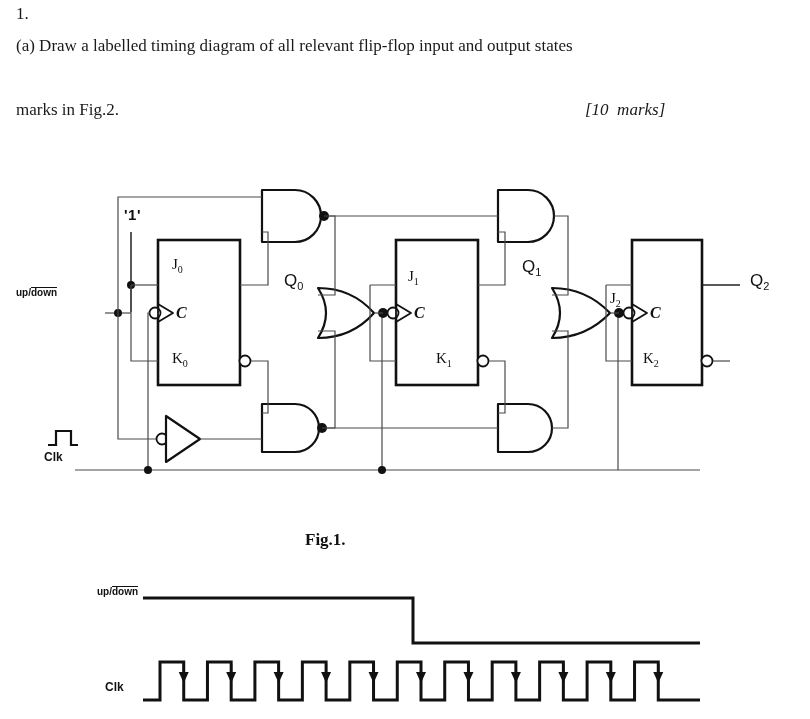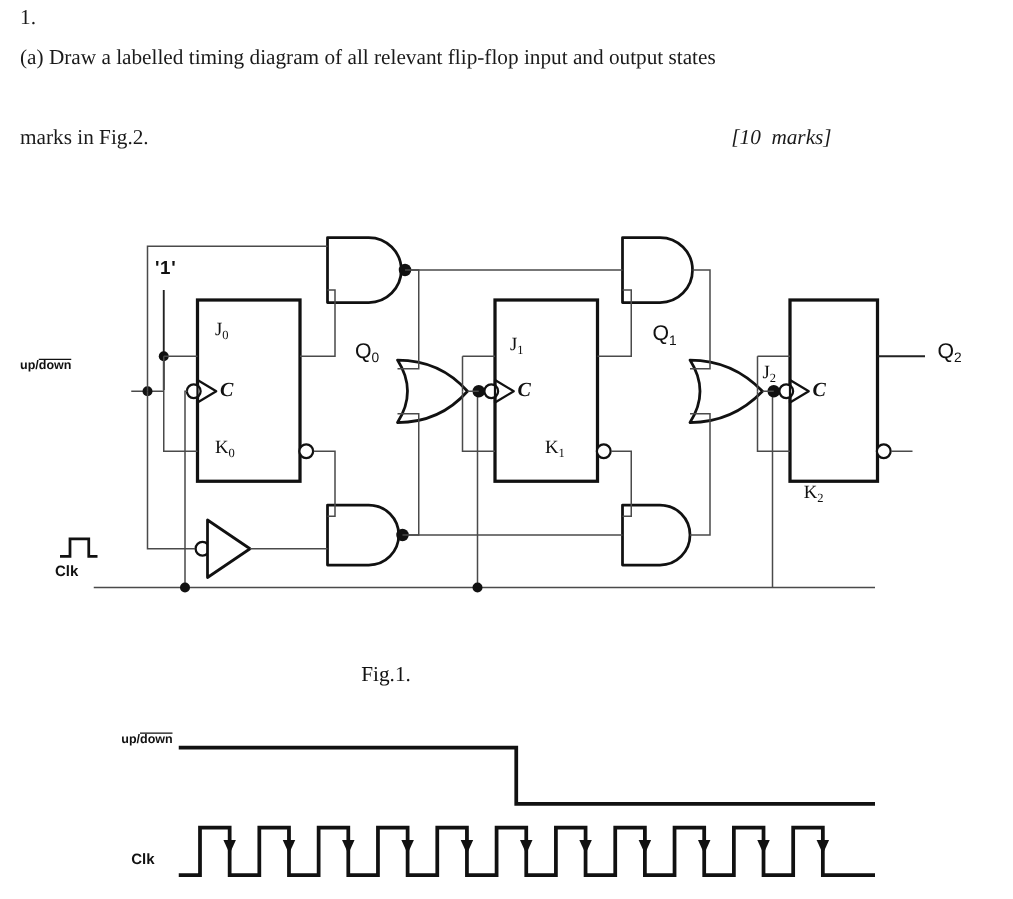--- a/index.html
+++ b/index.html
@@ -304,25 +304,25 @@
   <div class="lbl-jk" style="left:172px; top:350px;"><span>K</span><sub>0</sub></div>
   <div class="lbl-c" style="left:176px; top:304px;">C</div>
   <div class="lbl-q" style="left:241px; top:271px;"><span>Q</span><sub>0</sub></div>
 
   <div class="lbl-jk" style="left:408px; top:268px;"><span>J</span><sub>1</sub></div>
   <div class="lbl-jk" style="left:408px; top:350px;margin-left:28px;"><span>K</span><sub>1</sub></div>
   <div class="lbl-c" style="left:414px; top:304px;">C</div>
   <div class="lbl-q" style="left:479px; top:257px;"><span>Q</span><sub>1</sub></div>
 
   <div class="lbl-jk" style="left:610px; top:256px;margin-top:34px;"><span>J</span><sub>2</sub></div>
-  <div class="lbl-jk" style="left:643px; top:350px;margin-top:36px;"><span>K</span><sub>2</sub></div>
+  <div class="lbl-jk" style="left:643px; top:350px;"><span>K</span><sub>2</sub></div>
   <div class="lbl-c" style="left:650px; top:304px;">C</div>
   <div class="lbl-q" style="left:707px; top:271px;"><span>Q</span><sub>2</sub></div>
 
-  <div class="figcap" style="left:289px; top:530px;">Fig.1.</div>
+  <div class="figcap" style="left:305px; top:530px;font-weight:bold;">Fig.1.</div>
 
   <div class="lbl-updown" style="left:97px; top:586px;"><span>up/</span><span class="ovl">down</span></div>
 
   <div class="lbl-clk" style="left:105px; top:680px;">Clk</div>
 
   <svg class="layer" id="timing-svg" width="810" height="719">
 
     <path d="M143,598 L413,598 L413,643 L700,643" fill="none" stroke="#111" stroke-width="3"></path>
 
     <g id="clk-wave">

